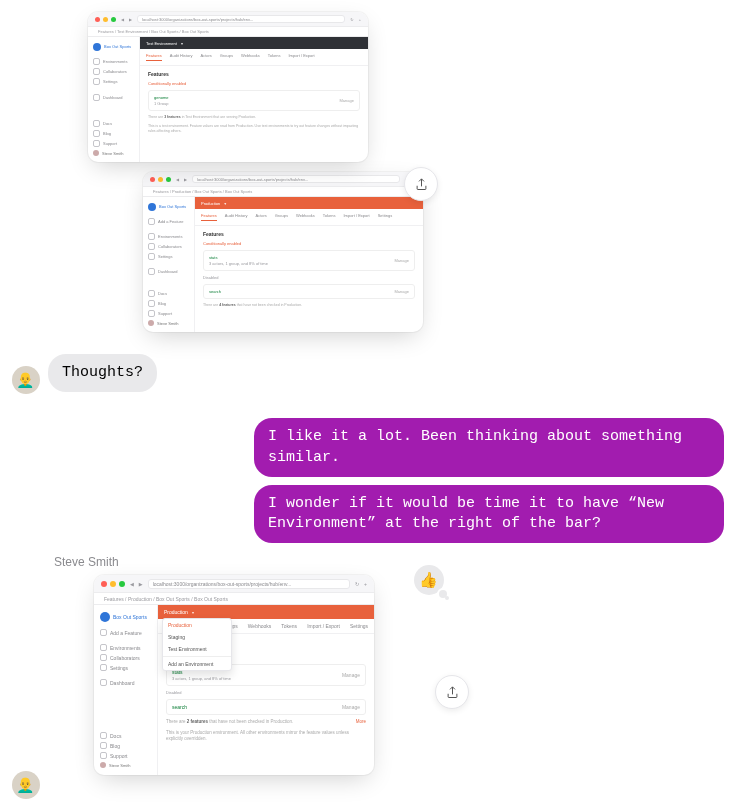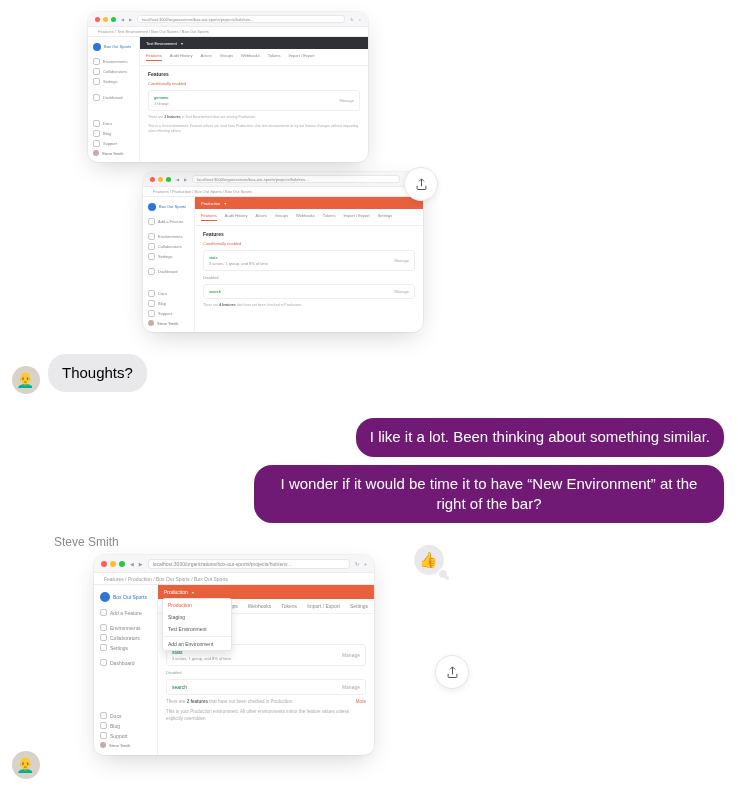--- a/index.html
+++ b/index.html
@@ -22,23 +22,24 @@
     display: flex; align-items: center; justify-content: center;
     font-size: 15px; flex-shrink: 0;
   }
   .bubble {
     max-width: 470px;
     padding: 9px 14px;
     border-radius: 18px;
     font-size: 15px;
     line-height: 1.35;
     margin: 2px 0;
+    font-family: Liberation Mono, monospace;
   }
   .bubble.grey { background: #e9e9eb; color: #000; margin-left: 8px; }
-  .bubble.blue { background: #701a75; color: #fff; margin-right: 2px; text-align: center; }
+  .bubble.blue { background: #a21caf; color: #fff; margin-right: 2px; }
   .sender-name {
     font-size: 12px; color: #8a8a8e; padding: 0 0 2px 54px;
   }
 
   
   .attach-stack {
     position: relative;
     margin: 8px 0 6px 48px;
     width: 300px; height: 330px;
   }

